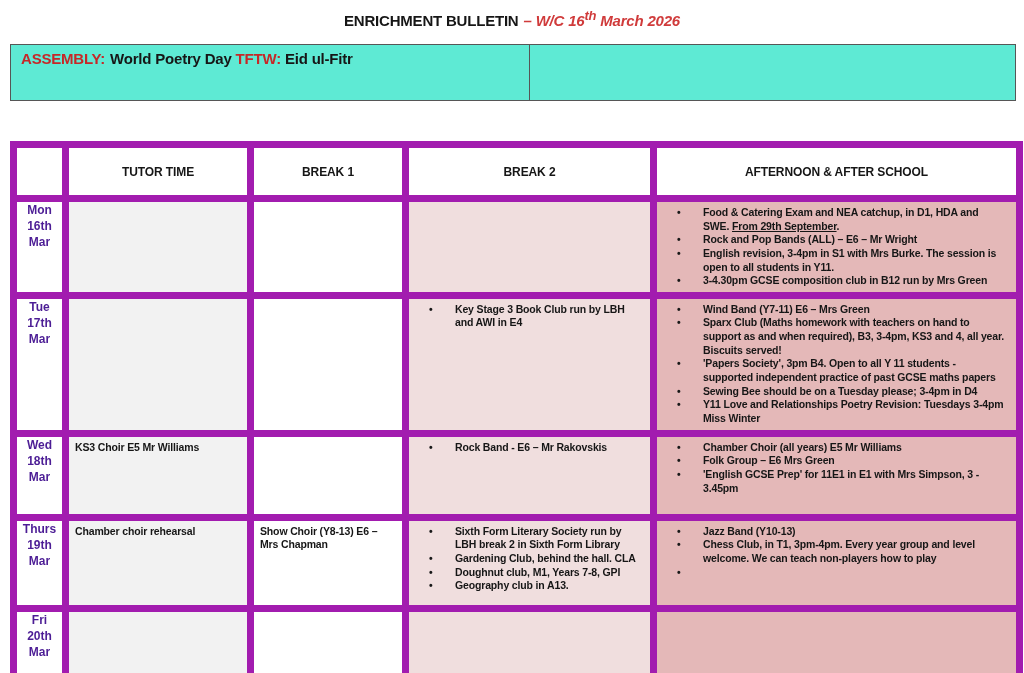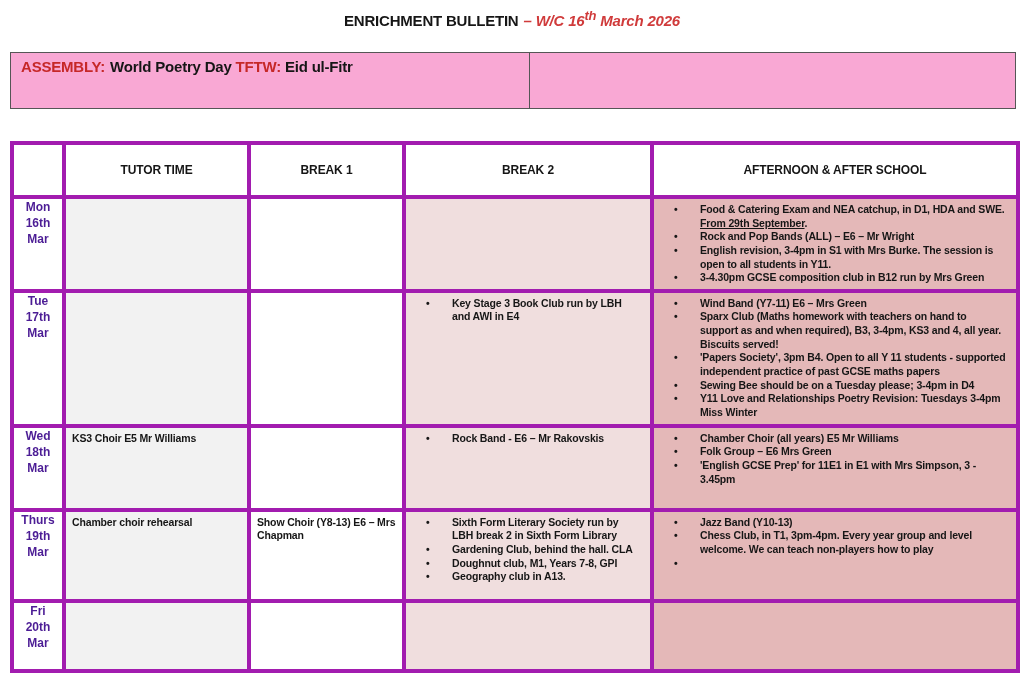--- a/index.html
+++ b/index.html
@@ -12,22 +12,22 @@
   }
   .title{
     position:absolute;top:8px;left:0;width:1024px;
     text-align:center;font-weight:bold;font-size:15px;letter-spacing:-0.2px;
   }
   .title .t-red{color:#D03B3B;font-style:italic;}
   .title .t-red.first{margin-left:5px;}
   .title sup{font-size:13px;}
 
   .info-bar{
-    position:absolute;left:10px;top:52px;width:1004px;height:55px;
-    background:#f9a8d4;border:1px solid #565656;
+    position:absolute;left:10px;top:44px;width:1004px;height:55px;
+    background:#5eead4;border:1px solid #565656;
     display:flex;
   }
   .info-left{
     width:519px;border-right:1px solid #565656;
     padding:5px 10px;box-sizing:border-box;
     font-weight:bold;font-size:15px;letter-spacing:-0.2px;
   }
   .info-right{
     flex:1;display:flex;align-items:center;
     padding-left:12px;box-sizing:border-box;
@@ -36,21 +36,21 @@
   .red{color:#C62828;}
   .blk{color:#161616;}
   .sp-after{margin-right:5px;}
 
   table.main{
     position:absolute;left:10px;top:141px;
     border-collapse:collapse;table-layout:fixed;
     width:1006px;
   }
   table.main th, table.main td{
-    border:4px solid #a21caf;
+    border:7px solid #a21caf;
     padding:0;vertical-align:top;overflow:hidden;
   }
   table.main th{
     font-size:12px;font-weight:bold;text-align:center;vertical-align:middle;
     background:#ffffff;letter-spacing:-0.1px;
   }
   tr.r-head{height:54px;}
   tr.r-mon{height:93px;}
   tr.r-tue{height:129px;}
   tr.r-wed{height:84px;}

